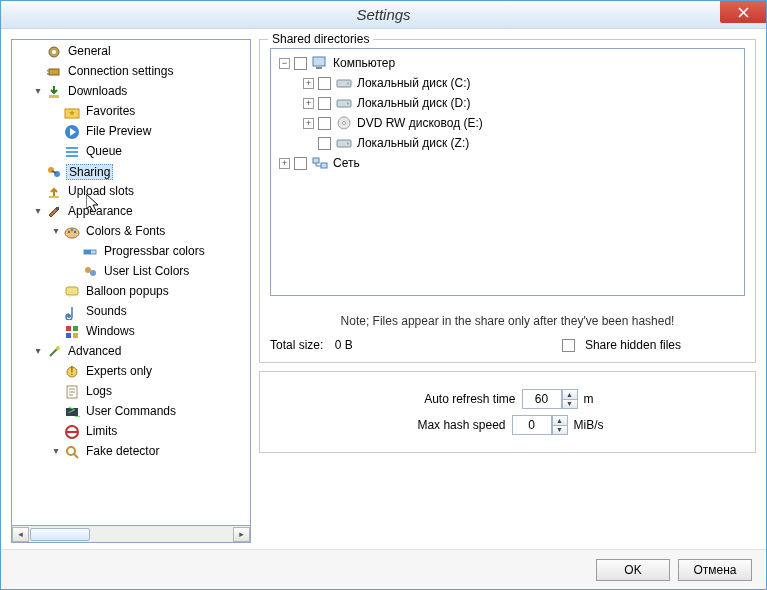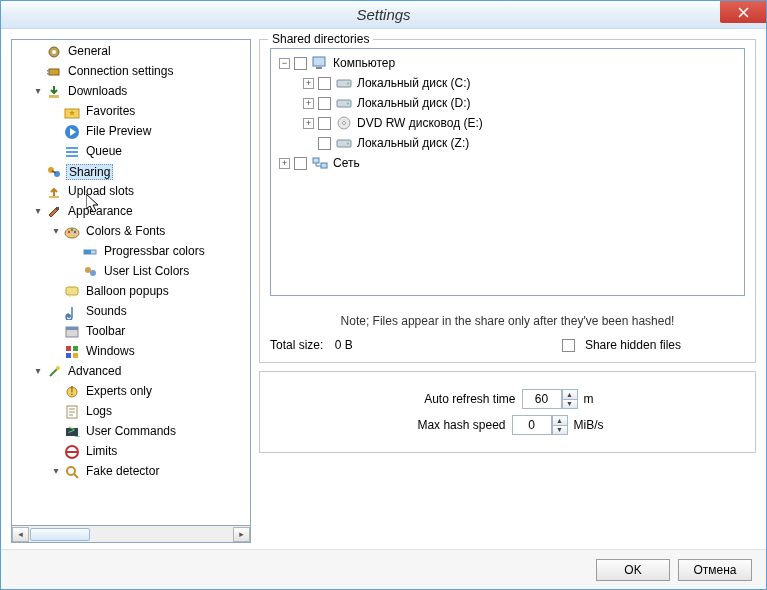--- a/index.html
+++ b/index.html
@@ -269,33 +269,20 @@
               <div class="row">
                 <span class="indent" style="width: 34px;"></span>
                 <span class="expander blank"></span>
                 <span class="icon">
                   <svg width="16" height="16">
                     <path d="M8 3 v10 M8 13 a3 3 0 1 1 -3 -3" stroke="#4a7ab0" stroke-width="1.5" fill="none"></path>
                     <circle cx="5" cy="12" r="2" fill="#4a7ab0"></circle>
                   </svg>
                 </span>
                 <span class="label">Sounds</span>
-              </div>
-            </li>
-            <li>
-              <div class="row">
-                <span class="indent" style="width: 34px;"></span>
-                <span class="expander blank"></span>
-                <span class="icon">
-                  <svg width="16" height="16">
-                    <rect x="2" y="3" width="12" height="10" fill="#d8d8d8" stroke="#888"></rect>
-                    <rect x="2" y="3" width="12" height="3" fill="#7090c0"></rect>
-                  </svg>
-                </span>
-                <span class="label">Toolbar</span>
               </div>
             </li>
             <li>
               <div class="row">
                 <span class="indent" style="width: 34px;"></span>
                 <span class="expander blank"></span>
                 <span class="icon">
                   <svg width="16" height="16">
                     <rect x="2" y="2" width="5" height="5" fill="#d04040"></rect>
                     <rect x="9" y="2" width="5" height="5" fill="#40a040"></rect>

